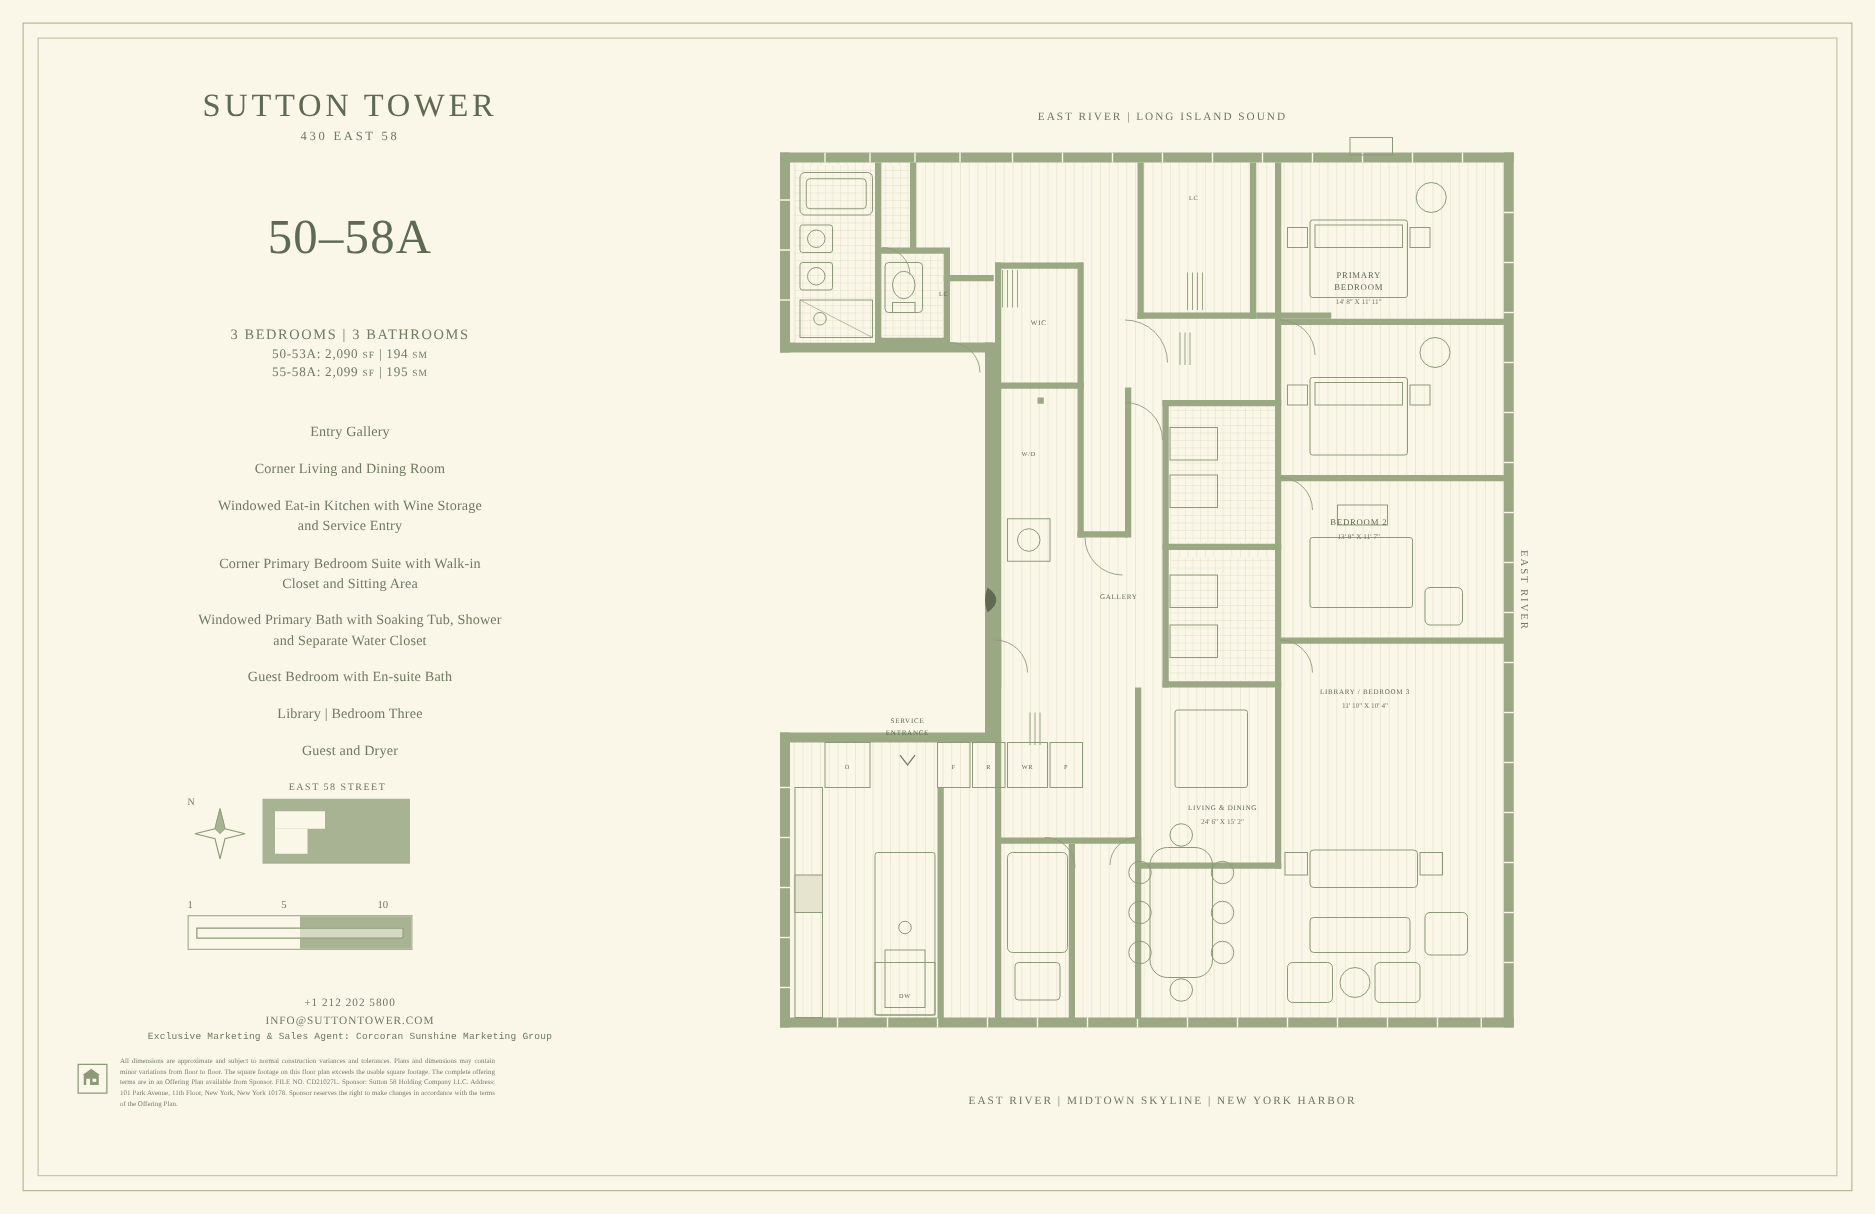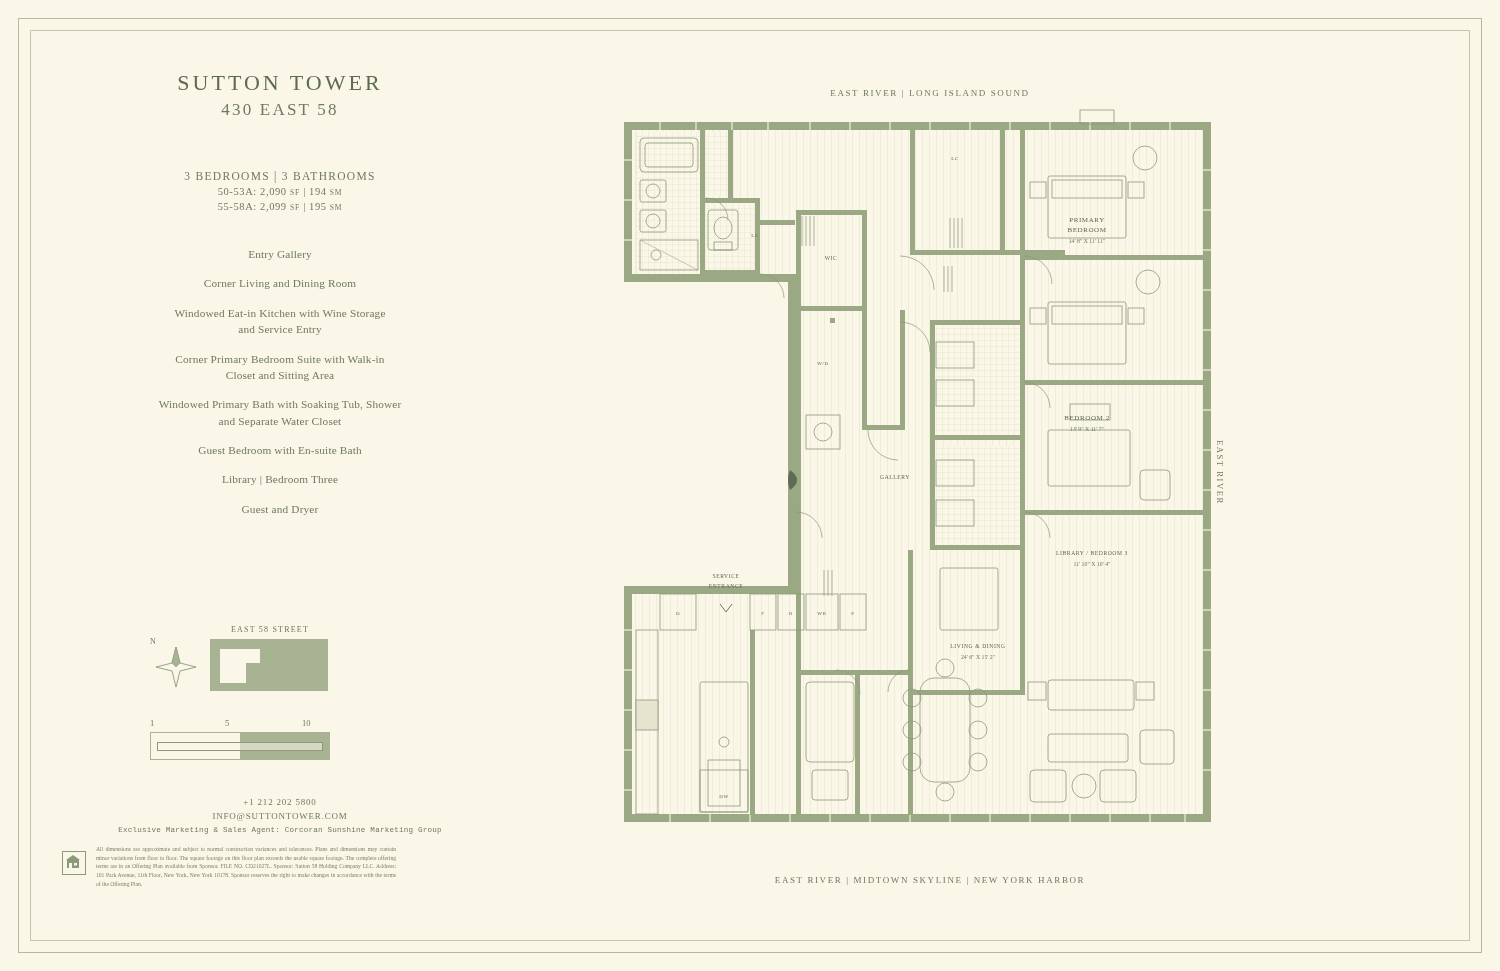--- a/index.html
+++ b/index.html
@@ -19,26 +19,26 @@
     position:absolute;left:30px;top:30px;right:30px;bottom:30px;
     border:1px solid #c6c6aa;
   }
 
   
   .left-panel{
     position:absolute;left:70px;top:70px;width:420px;
     text-align:center;
   }
   .brand{
-    font-size:22px;letter-spacing:3px;color:#5e6a52;
+    font-size:26px;letter-spacing:3px;color:#5e6a52;
     font-family:"Liberation Serif", serif;
     margin-left:0px;
   }
   .brand-sub{
-    font-size:17px;letter-spacing:2.2px;color:#6f7a60;margin-top:4px;
+    font-size:10px;letter-spacing:2.2px;color:#6f7a60;margin-top:4px;
   }
   .unit-id{
     font-size:39px;letter-spacing:1px;color:#5e6a52;margin-top:52px;
     font-family:"Liberation Serif", serif;
   }
   .specs{margin-top:50px;}
   .specs .line1{font-size:11.5px;letter-spacing:1.3px;}
   .specs .line2,.specs .line3{font-size:10.5px;letter-spacing:0.6px;margin-top:4px;}
   .specs .sm{font-size:7.5px;letter-spacing:0.8px;text-align:right;}
   .features{margin-top:34px;}
@@ -136,20 +136,21 @@
 </head>
 <body>
 
 <div class="frame-outer"></div>
 <div class="frame-inner"></div>
 
 <div class="left-panel">
   <div class="brand">SUTTON TOWER</div>
   <div class="brand-sub">430 EAST 58</div>
 
+  <div class="unit-id">50–58A</div>
 
   <div class="specs">
     <div class="line1">3 BEDROOMS | 3 BATHROOMS</div>
     <div class="line2">
       <span>50-53A: 2,090</span>
       <span class="sm">SF</span>
       <span>| 194</span>
       <span class="sm">SM</span>
     </div>
     <div class="line3">

